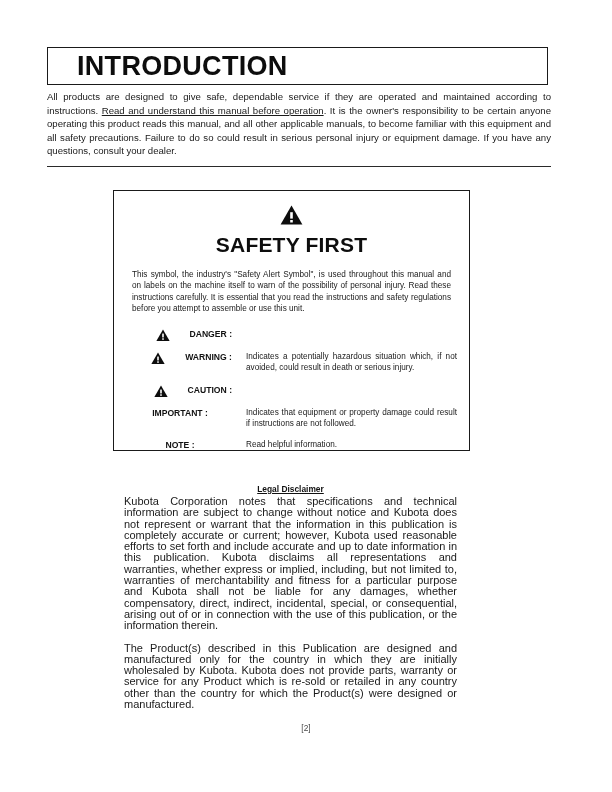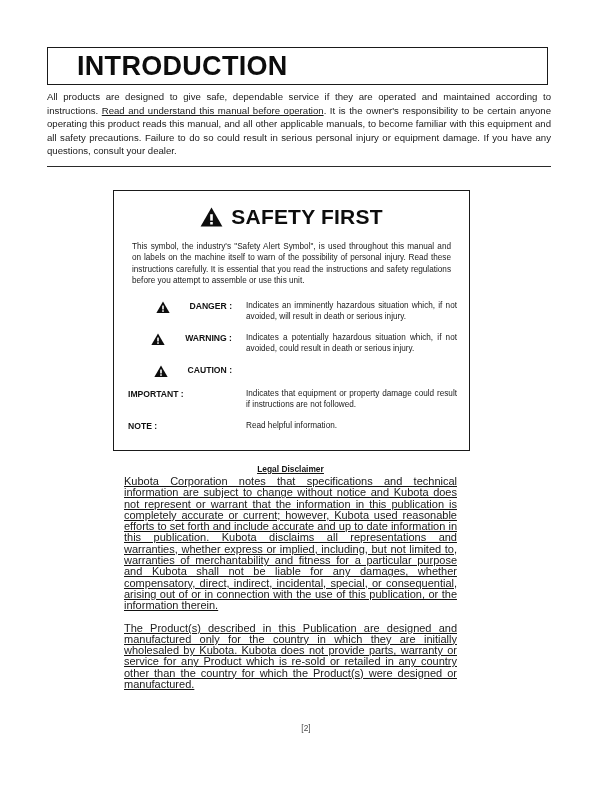--- a/index.html
+++ b/index.html
@@ -75,20 +75,21 @@
     box-sizing: border-box;
     background: #ffffff;
   }
 
   #safety-heading {
     display: flex;
     align-items: center;
     justify-content: center;
     gap: 8px;
     margin-top: 14px;
+    flex-direction: column;
   }
   #safety-heading-text {
     font-size: 21px;
     font-weight: bold;
     letter-spacing: 0.2px;
     color: #0d0d0d;
   }
 
   
   .alert-tri {
@@ -132,29 +133,28 @@
     line-height: 11px;
   }
   .def-desc {
     flex: 1;
     font-size: 8.2px;
     line-height: 11.2px;
     text-align: justify;
     color: #1a1a1a;
     padding-left: 14px;
   }
-  .def-row.no-icon .def-label-cell { justify-content: flex-start; }
+  .def-row.no-icon .def-label-cell { justify-content: center; }
 
   
   #legal-section {
     position: absolute;
     left: 124px;
-    top: 464px;
+    top: 484px;
     width: 333px;
-    text-decoration: underline;
   }
   #legal-heading {
     text-align: center;
     font-size: 8.4px;
     font-weight: bold;
     text-decoration: underline;
     color: #111111;
     margin-bottom: 2px;
   }
   .legal-para {
@@ -210,21 +210,20 @@
       <div class="def-label-cell">
         <span class="alert-tri">
           <svg width="14" height="12.5" viewBox="0 0 23 20" aria-hidden="true">
             <path d="M11.5 0.6 L22.4 19.4 L0.6 19.4 Z" fill="#0d0d0d"></path>
             <rect x="10.2" y="7.2" width="2.6" height="6.4" fill="#ffffff"></rect>
             <rect x="10.2" y="15.0" width="2.6" height="2.5" fill="#ffffff"></rect>
           </svg>
         </span>
         <span class="def-label">DANGER :</span>
       </div>
-      <div class="def-desc">Indicates an imminently hazardous situation which, if not avoided, will result in death or serious injury.</div>
     </div>
 
     <div class="def-row">
       <div class="def-label-cell">
         <span class="alert-tri">
           <svg width="14" height="12.5" viewBox="0 0 23 20" aria-hidden="true">
             <path d="M11.5 0.6 L22.4 19.4 L0.6 19.4 Z" fill="#0d0d0d"></path>
             <rect x="10.2" y="7.2" width="2.6" height="6.4" fill="#ffffff"></rect>
             <rect x="10.2" y="15.0" width="2.6" height="2.5" fill="#ffffff"></rect>
           </svg>

